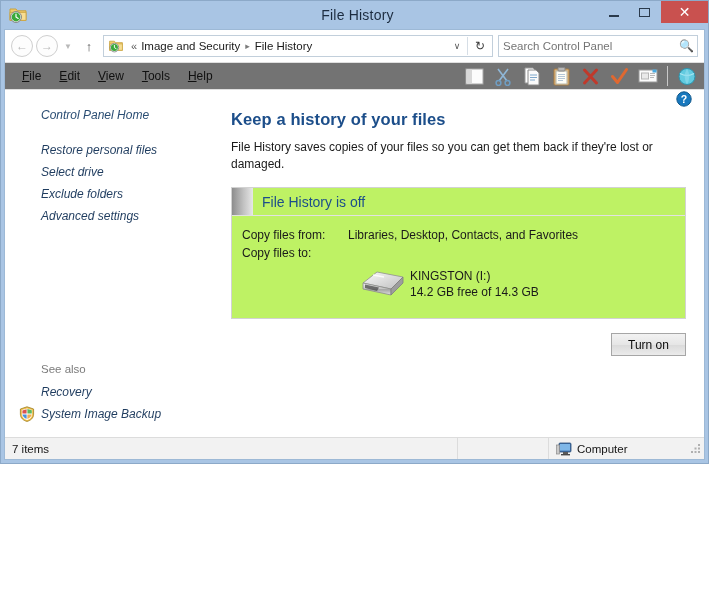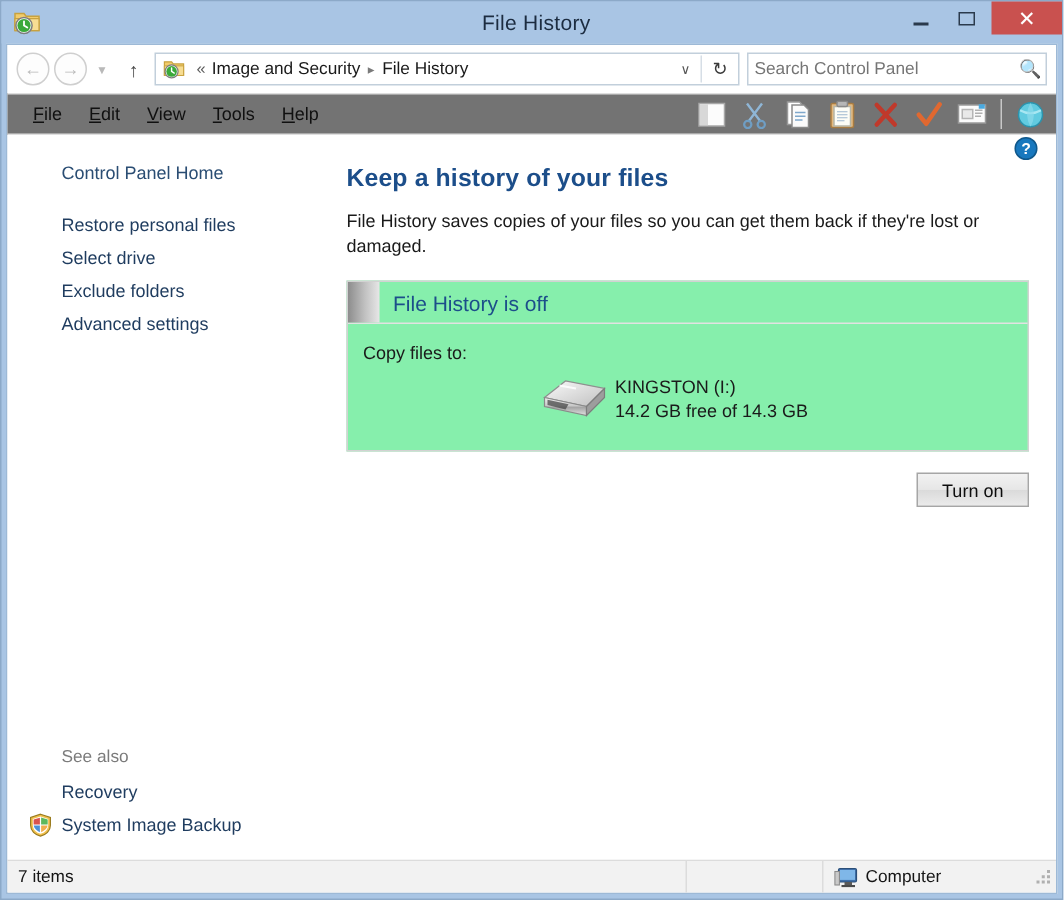--- a/index.html
+++ b/index.html
@@ -11,21 +11,21 @@
     height: 600px;
     overflow: hidden;
     font-family: "Liberation Sans", sans-serif;
     background: #ffffff;
   }
 
   
   .window {
     position: relative;
     width: 709px;
-    height: 600px;
+    height: 464px;
     box-sizing: border-box;
     background: #a9c5e4;
     border: 1px solid #8ca9c8;
     display: flex;
     flex-direction: column;
   }
 
   
   .titlebar {
     position: relative;
@@ -273,20 +273,21 @@
     display: flex;
     flex-direction: column;
     position: relative;
   }
   .side-link {
     font-size: 12px;
     color: #1f3c5f;
     padding: 4px 0 4px 36px;
     cursor: default;
     line-height: 14px;
+    font-style: italic;
   }
   .side-link.home {
     color: #2a4d73;
     padding-bottom: 8px;
   }
   .side-gap { height: 9px; }
   .see-also-wrap {
     margin-top: auto;
     padding-bottom: 12px;
   }
@@ -335,21 +336,21 @@
     font-size: 12px;
     color: #1a1a1a;
     line-height: 17px;
     max-width: 432px;
     margin-bottom: 14px;
   }
 
   
   .status-panel {
     border: 1px solid #d2d2d2;
-    background: #86efac;
+    background: #bef264;
     max-width: 460px;
   }
   .status-head {
     display: flex;
     align-items: stretch;
     border-bottom: 1px solid #e2e2e2;
     height: 27px;
   }
   .status-head-bar {
     flex: 0 0 21px;
@@ -630,20 +631,24 @@
 
         <h1 class="content-h1">Keep a history of your files</h1>
         <div class="content-desc">File History saves copies of your files so you can get them back if they're lost or damaged.</div>
 
         <div class="status-panel">
           <div class="status-head">
             <div class="status-head-bar"></div>
             <div class="status-head-text">File History is off</div>
           </div>
           <div class="status-body">
+            <div class="status-row">
+              <div class="status-label">Copy files from:</div>
+              <div class="status-value">Libraries, Desktop, Contacts, and Favorites</div>
+            </div>
             <div class="status-row">
               <div class="status-label">Copy files to:</div>
               <div class="status-value"></div>
             </div>
             <div class="drive-block">
               <span class="drive-icon">
                 <svg width="56" height="34" viewBox="0 0 56 34">
                   <defs>
                     <linearGradient id="gmet" x1="0" y1="0" x2="0" y2="1">
                       <stop offset="0" stop-color="#f0f0f0"></stop>

